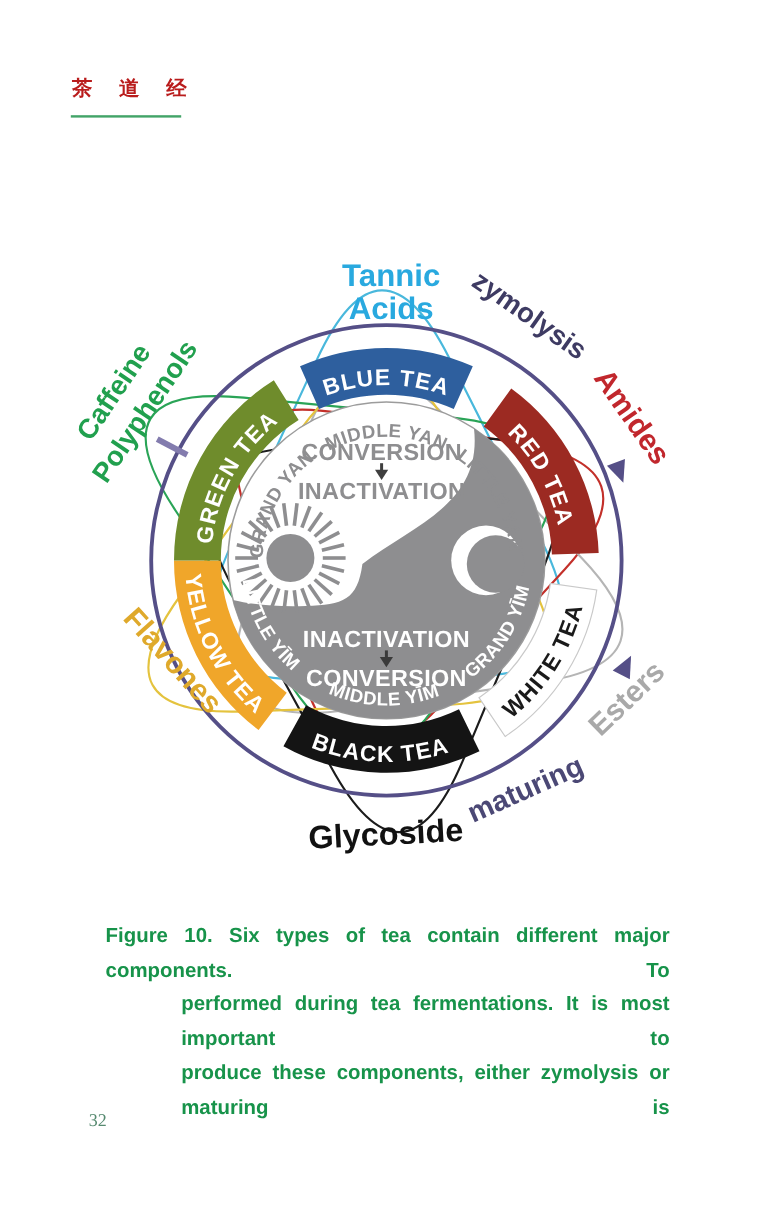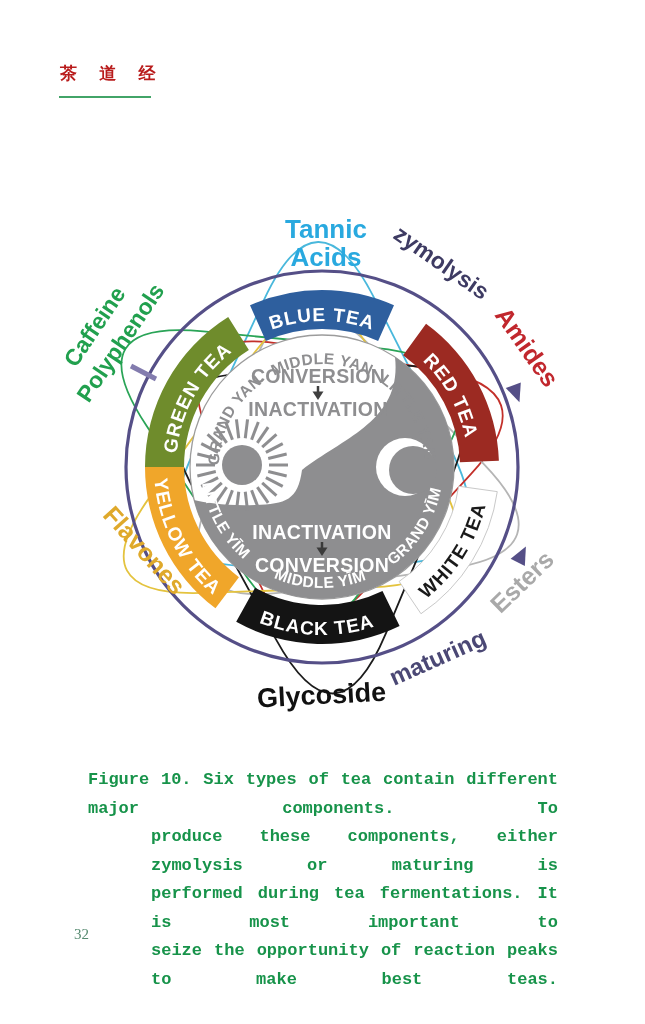--- a/index.html
+++ b/index.html
@@ -3,21 +3,21 @@
 <meta charset="utf-8">
 <style>
   html,body{margin:0;padding:0;}
   body{width:645px;height:1024px;background:#ffffff;position:relative;overflow:hidden;
        font-family:"Liberation Sans",sans-serif;}
   .hdr{position:absolute;left:60px;top:62px;font-family:"Liberation Serif",serif;
        font-weight:600;font-size:17px;color:#b91c1c;letter-spacing:9px;}
   .hdr-rule{position:absolute;left:59px;top:96px;width:92px;height:2px;background:#42a468;}
   #diagram{position:absolute;left:0;top:150px;width:645px;height:622px;}
   .caption{position:absolute;left:88px;top:766px;width:470px;
-           font-family:Liberation Mono, monospace;font-weight:bold;font-size:17px;
+           font-family:Liberation Sans, sans-serif;font-weight:bold;font-size:17px;
            color:#17934a;}
   .cap-line{text-align:justify;text-align-last:justify;line-height:28.5px;}
   .cap-indent{margin-left:63px;}
   .pagenum{position:absolute;left:74px;top:926px;font-family:"Liberation Serif",serif;
            font-size:15px;color:#568a70;}
   text{font-family:"Liberation Sans",sans-serif;}
   .tea-label{font-size:19px;font-weight:bold;letter-spacing:1px;fill:#ffffff;}
   .tea-label-dark{font-size:19px;font-weight:bold;letter-spacing:1px;fill:#1a1a1a;}
   .ring-label{font-size:15.5px;font-weight:bold;letter-spacing:0.5px;}
   .center-label{font-size:19.5px;font-weight:bold;letter-spacing:0.3px;text-anchor:middle;}
@@ -140,18 +140,17 @@
   <text class="outer-label" font-size="23" transform="translate(101,331) rotate(-56)" fill="#21a04e">Caffeine</text>
   <text class="outer-label" font-size="23" transform="translate(127,347) rotate(-56)" fill="#21a04e">Polyphenols</text>
   <text class="outer-label" font-size="25" transform="translate(138,556) rotate(48)" fill="#dfa92b">Flavones</text>
   <text class="outer-label" font-size="25" transform="translate(528,588) rotate(-44)" fill="#a9a9a9">Esters</text>
   <text class="outer-label" font-size="24" transform="translate(441,665) rotate(-24)" fill="#4b4875">maturing</text>
   <text class="outer-label" font-size="27" transform="translate(322,704) rotate(-3)" fill="#111111">Glycoside</text>
 </svg>
 
 <div class="caption">
   <div class="cap-line"><span>Figure 10.</span> <span>Six types of tea contain different major components. To</span></div>
+  <div class="cap-line cap-indent">performed during tea fermentations. It is most important to</div>
   <div class="cap-line cap-indent">produce these components, either zymolysis or maturing is</div>
-  <div class="cap-line cap-indent">performed during tea fermentations. It is most important to</div>
-  <div class="cap-line cap-indent">seize the opportunity of reaction peaks to make best teas.</div>
 </div>
 
 <div class="pagenum">32</div>
 
 </body></html>

